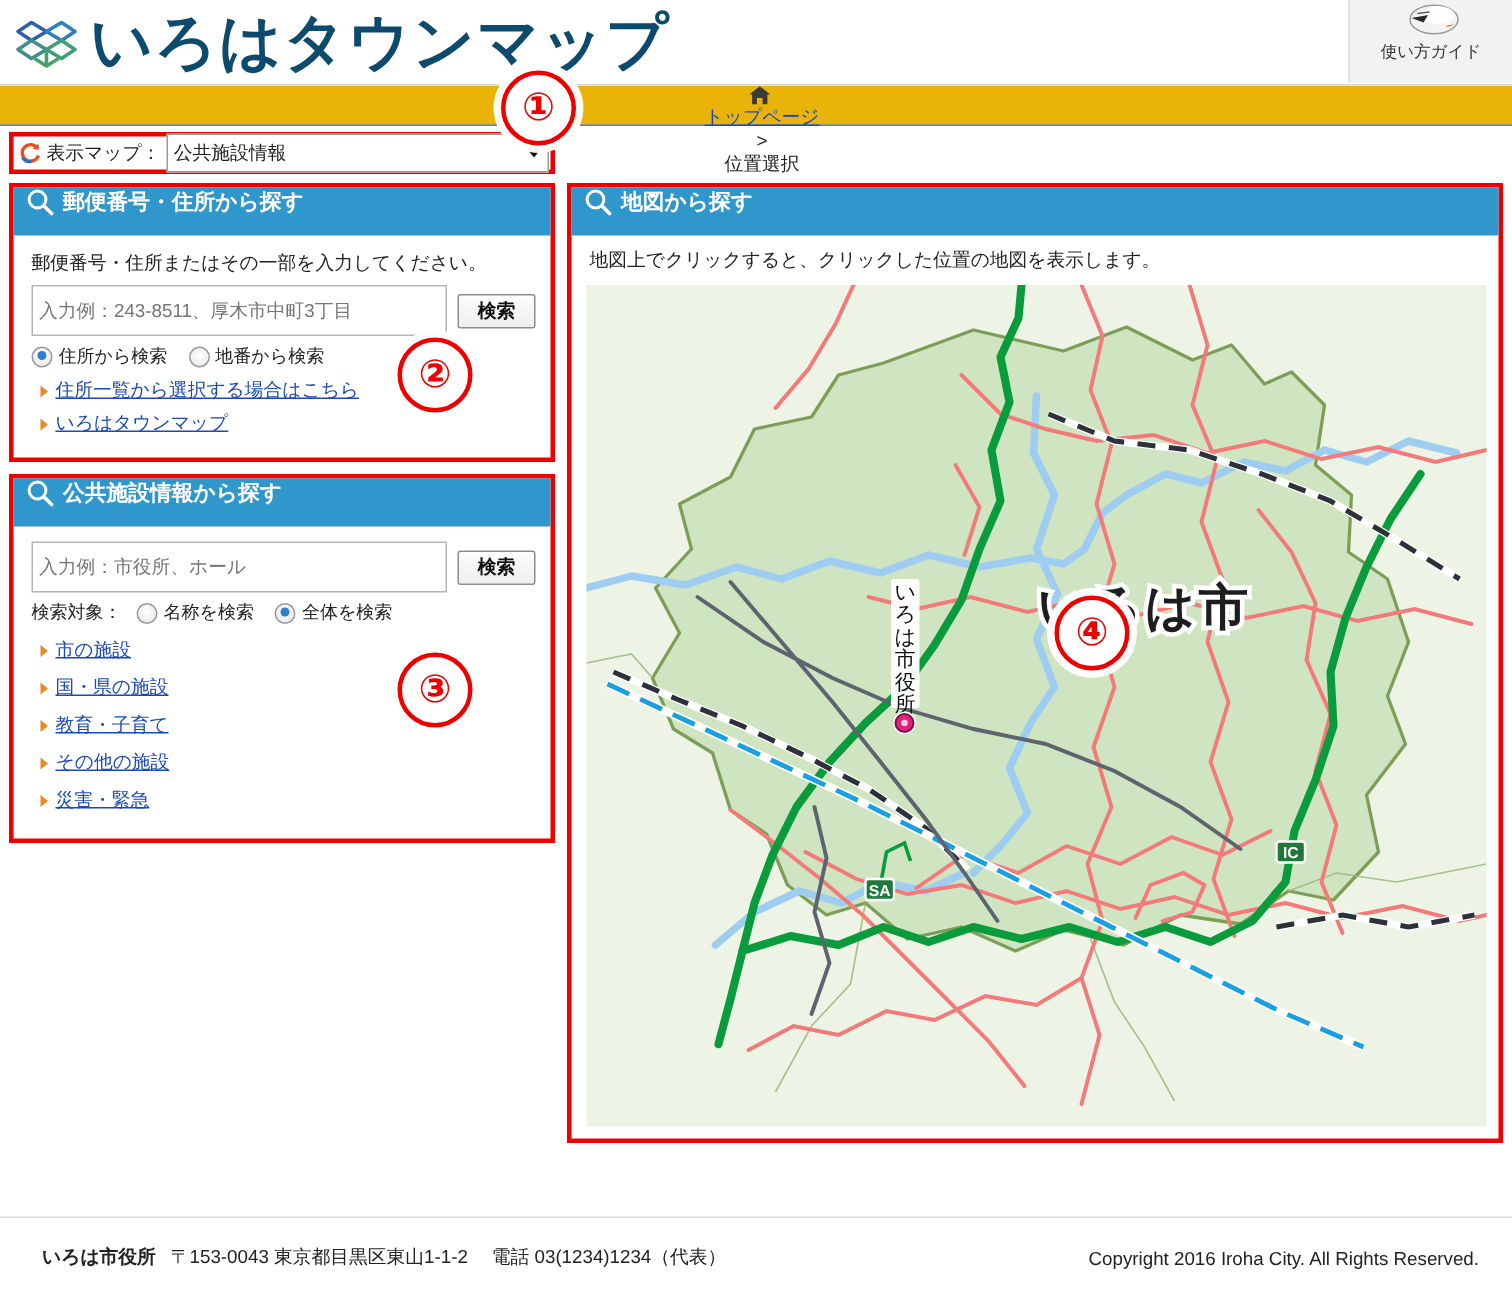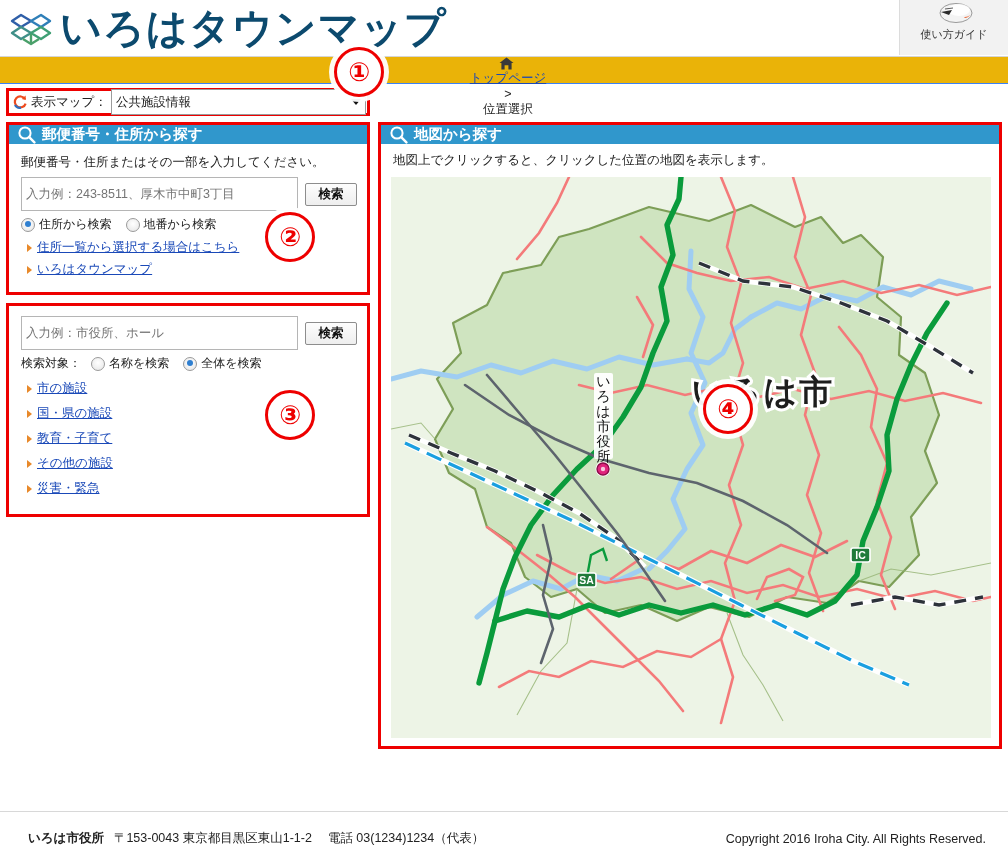--- a/index.html
+++ b/index.html
@@ -57,21 +57,21 @@
     border-top:6px solid #111;
   }
   
   .content{display:flex;padding:6px 6px 0 6px;gap:8px;align-items:flex-start;}
   .left-col{width:364px;flex:none;}
   .right-col{flex:1;}
   .panel{
     border:3px solid #ee0000;background:#ffffff;margin-bottom:8px;position:relative;
   }
   .panel-head{
-    background:#3097cc;color:#fff;height:19px;display:flex;align-items:flex-start;
+    background:#3097cc;color:#fff;height:32px;display:flex;align-items:flex-start;
     padding-left:8px;font-size:14.5px;font-weight:bold;
   }
   .panel-head .mag{width:19px;height:19px;margin-right:6px;flex:none;}
   .panel-body{padding:10px 10px 9px 12px;position:relative;}
   .hint{font-size:12.5px;margin:0 0 6px 0;}
   .search-row{display:flex;align-items:center;gap:7px;margin-bottom:5px;}
   .txt-input{
     width:281px;height:34px;border:1px solid #b5b5b5;background:#fff;
     font-size:12.5px;color:#a9a9a9;padding:0 4px;box-sizing:border-box;
     font-family:"Liberation Sans","DejaVu Sans",sans-serif;
@@ -228,20 +228,29 @@
           <div class="lnk">
             <span class="arr"></span>
             <a>いろはタウンマップ</a>
           </div>
         </div>
         <div class="numbadge" style="right:52px;bottom:30px;">②</div>
       </div>
     </div>
 
     <div class="panel">
+      <div class="panel-head">
+        <span class="mag">
+          <svg viewBox="0 0 19 19" width="19" height="19" aria-hidden="true">
+            <circle cx="8" cy="8" r="5.6" fill="none" stroke="#ffffff" stroke-width="2"></circle>
+            <path d="M12.2 12.2 L17.4 17.4" stroke="#ffffff" stroke-width="2.4" stroke-linecap="round"></path>
+          </svg>
+        </span>
+        <span>公共施設情報から探す</span>
+      </div>
       <div class="panel-body">
         <div class="search-row">
           <input class="txt-input" type="text" placeholder="入力例：市役所、ホール" style="">
           <button class="btn">検索</button>
         </div>
         <div class="radio-row">
           <span style="margin-right:6px;">検索対象：</span>
           <span class="grp">
             <span class="radio"></span>
             <span>名称を検索</span>

